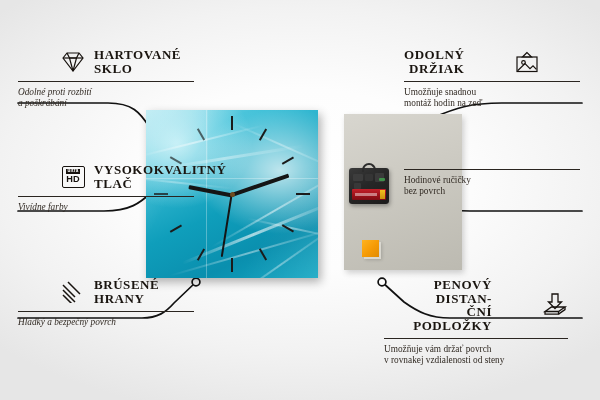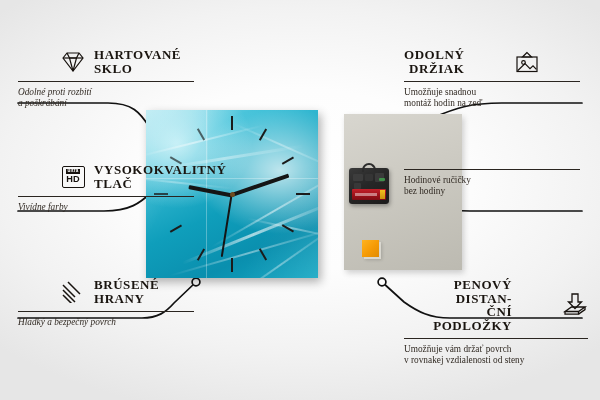--- a/index.html
+++ b/index.html
@@ -104,21 +104,21 @@
   }
   .feat.left .sub{ text-align:left;font-style:italic; }
   .feat.right .sub{ text-align:left; }
 
   .f-l1{ left:18px; top:48px; }
   .f-l2{ left:18px; top:163px; }
   .f-l3{ left:18px; top:278px; }
   .f-r1{ left:404px; top:48px; }
   .f-r2{ left:404px; top:163px; }
   .f-r3{ left:404px; top:278px; }
-  .f-r3{ width:184px; left:404px; }
+  .f-r3{ width:184px; left:384px; }
 
   svg.ico{ display:block; }
   .hdbox{
     width:23px; height:22px; border:1.4px solid #17120e; border-radius:2px;
     display:flex; flex-direction:column; align-items:center; justify-content:center; line-height:1;
   }
   .hdbox b{ font-family:"Liberation Sans", sans-serif; font-size:4.6px; letter-spacing:.2px; font-weight:700; color:#fff; background:#17120e; padding:0 2px; }
   .hdbox u{ font-family:"Liberation Sans", sans-serif; font-size:9.2px; font-weight:700; text-decoration:none; color:#17120e; margin-top:1px; }
 </style>
 </head>
@@ -290,21 +290,21 @@
     <div class="sub">
       <div>Umožňuje snadnou</div>
       <div>montáž hodin na zeď</div>
     </div>
   </div>
 
   <div class="feat right f-r2">
     <div class="rule"></div>
     <div class="sub">
       <div>Hodinové ručičky</div>
-      <div>bez hodiny</div>
+      <div>bez povrch</div>
     </div>
   </div>
 
   <div class="feat right f-r3">
     <div class="hrow">
       <div class="ic">
         <svg class="ico" width="26" height="24" viewBox="0 0 26 24">
           <g fill="none" stroke="#17120e" stroke-width="1.3">
             <path d="M10 1 h6 v8 h3.5 L13 15.5 L6.5 9 H10 Z"></path>
             <path d="M3 18.5 L9.5 14 L23 14 L16.5 18.5 Z"></path>

